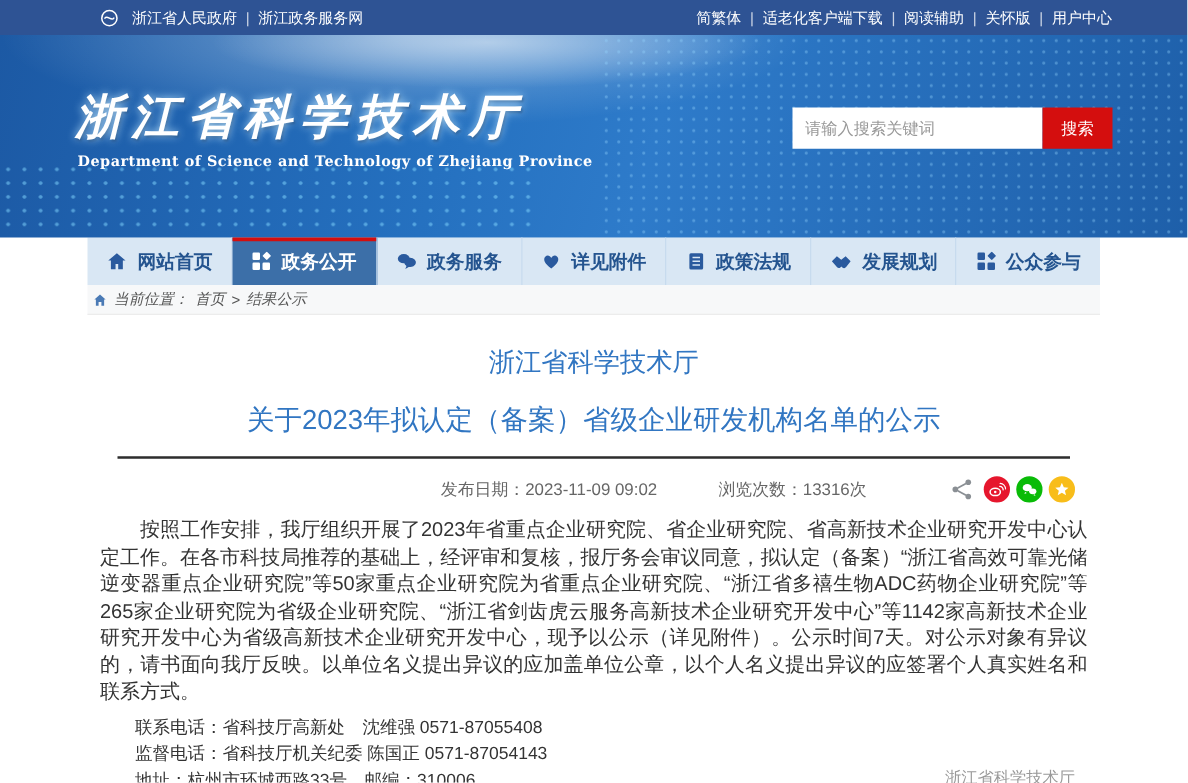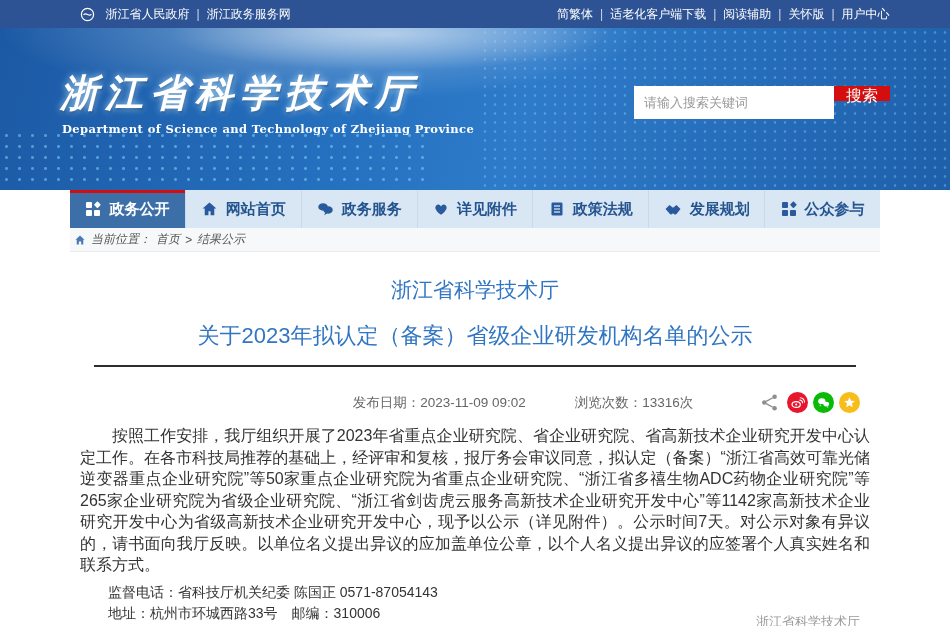--- a/index.html
+++ b/index.html
@@ -33,22 +33,22 @@
   .site-name { position:absolute; left:0; top:40px; color:#fff; font-size:38px;
     font-family:"DejaVu Serif","Liberation Serif",serif; font-style:italic; font-weight:bold;
     letter-spacing:7px; white-space:nowrap;
     text-shadow:0 0 7px rgba(190,230,255,.95), 1px 2px 2px rgba(0,40,90,.55); }
   .site-name-en { position:absolute; left:2px; top:94px; color:#fff; font-size:11.5px;
     font-family:"DejaVu Serif","Liberation Serif",serif; font-weight:bold; letter-spacing:.4px; }
   .search { position:absolute; right:0; top:58px; display:flex;margin-left:44px; }
   .search input { width:200px; height:33px; border:none; outline:none; padding:0 10px;
     font-size:13px; color:#333; background:#fff; }
   .search input::placeholder { color:#999; }
-  .search button { width:56px; height:15px; border:none; background:#d40e0e; color:#fff;
-    font-size:16px; cursor:pointer; font-family:inherit; }
+  .search button { width:56px; height:33px; border:none; background:#d40e0e; color:#fff;
+    font-size:13px; cursor:pointer; font-family:inherit; }
 
   
   .nav { height:38px; background:#fff; }
   .nav-inner { width:810px; margin:0 auto; height:38px; display:flex; background:#d9e7f4; }
   .nav-item { flex:1; position:relative; display:flex; align-items:center; justify-content:center;
     gap:8px; font-size:15px; font-weight:bold; color:#24548f; cursor:pointer;
     border-right:1px solid #c7dbee; }
   .nav-item:last-child { border-right:none; }
   .nav-item .nav-icon { display:inline-flex; color:#2a5a9e; }
   .nav-item.active { background:#3c6fa8; color:#fff; }
@@ -62,21 +62,21 @@
     border-bottom:1px solid #ececec; display:flex; align-items:center; gap:5px;
     font-size:12px; color:#555; padding-left:4px; }
   .crumb a { color:#555; }
   .crumb-home-icon { display:inline-flex; margin-top:1px; }
 
   
   .content { position:relative; width:790px; margin:0 auto; padding-top:18px; color:#333; }
   .a-title1 { text-align:center; font-size:21px; font-weight:normal; color:#3176c2; margin-top:6px; }
   .a-title2 { text-align:center; font-size:22px; font-weight:normal; color:#3176c2; margin-top:17px; }
   .divider { height:2px; background:#2d2d2d; margin:14px 14px 0 14px; }
-  .meta { position:relative; margin-top:24px; height:24px; font-size:13.5px; color:#666; }
+  .meta { position:relative; margin-top:13px; height:24px; font-size:13.5px; color:#666; }
   .meta-texts { display:flex; justify-content:center; gap:49px; transform:translateX(48px);
     line-height:24px; }
   .share { position:absolute; right:10px; top:1px; display:flex; align-items:center; gap:5px; }
   .share-circle { width:21px; height:21px; border-radius:50%; display:inline-flex;
     align-items:center; justify-content:center; cursor:pointer; }
   .sc-weibo { background:#e6162d; }
   .sc-wechat { background:#09bb07; }
   .sc-star { background:#f8bd1a; color:#fff; font-size:12px; }
   .share-alt { display:inline-flex; margin-right:3px; cursor:pointer; }
   .a-body { margin-top:10px; font-size:16px; line-height:21.5px; text-align:justify;
@@ -127,38 +127,38 @@
     <div class="site-name-en">Department of Science and Technology of Zhejiang Province</div>
     <div class="search">
       <input type="text" placeholder="请输入搜索关键词" style="">
       <button>搜索</button>
     </div>
   </div>
 </div>
 
 <div class="nav">
   <div class="nav-inner">
+    <div class="nav-item">
+      <span class="nav-icon">
+        <svg width="17" height="17" viewBox="0 0 16 16">
+            <path d="M8 1.5 14.5 7h-2v6.5H9V9.6H7v3.9H3.5V7h-2z" fill="currentColor"></path>
+          </svg>
+      </span>
+      <span>网站首页</span>
+    </div>
     <div class="nav-item active">
       <span class="nav-icon">
         <svg width="16" height="16" viewBox="0 0 16 16" fill="currentColor">
             <rect x="1" y="1" width="6" height="6" rx="1"></rect>
             <rect x="1" y="9" width="6" height="6" rx="1"></rect>
             <rect x="9" y="9" width="6" height="6" rx="1"></rect>
             <rect x="9.9" y="1.2" width="5" height="5" rx="0.8" transform="rotate(45 12.4 3.7)"></rect>
           </svg>
       </span>
       <span>政务公开</span>
-    </div>
-    <div class="nav-item">
-      <span class="nav-icon">
-        <svg width="17" height="17" viewBox="0 0 16 16">
-            <path d="M8 1.5 14.5 7h-2v6.5H9V9.6H7v3.9H3.5V7h-2z" fill="currentColor"></path>
-          </svg>
-      </span>
-      <span>网站首页</span>
     </div>
     <div class="nav-item">
       <span class="nav-icon">
         <svg width="17" height="17" viewBox="0 0 16 16" fill="currentColor">
             <ellipse cx="5.7" cy="5.6" rx="4.5" ry="3.5"></ellipse>
             <path d="M10.6 4.9a4.4 3.5 0 11-1.2 6.9L6.8 13.4l.9-2.3a4.4 3.5 0 012.9-6.2z"></path>
           </svg>
       </span>
       <span>政务服务</span>
     </div>
@@ -263,20 +263,21 @@
         <svg width="13" height="13" viewBox="0 0 16 16">
             <polygon points="8,1.5 9.9,5.9 14.5,6.3 11,9.3 12.1,13.9 8,11.4 3.9,13.9 5,9.3 1.5,6.3 6.1,5.9" fill="#fff"></polygon>
           </svg>
       </span>
     </div>
   </div>
 
   <p class="a-body">按照工作安排，我厅组织开展了2023年省重点企业研究院、省企业研究院、省高新技术企业研究开发中心认定工作。在各市科技局推荐的基础上，经评审和复核，报厅务会审议同意，拟认定（备案）“浙江省高效可靠光储逆变器重点企业研究院”等50家重点企业研究院为省重点企业研究院、“浙江省多禧生物ADC药物企业研究院”等265家企业研究院为省级企业研究院、“浙江省剑齿虎云服务高新技术企业研究开发中心”等1142家高新技术企业研究开发中心为省级高新技术企业研究开发中心，现予以公示（详见附件）。公示时间7天。对公示对象有异议的，请书面向我厅反映。以单位名义提出异议的应加盖单位公章，以个人名义提出异议的应签署个人真实姓名和联系方式。</p>
 
   <div class="contacts">
+    <div>联系电话：省科技厅高新处　沈维强 0571-87055408</div>
     <div>监督电话：省科技厅机关纪委 陈国正 0571-87054143</div>
     <div>地址：杭州市环城西路33号　邮编：310006</div>
   </div>
 
   <div class="attachments">
     <div class="attach-row">
       <span class="pdf-icon">
         <svg width="12" height="13" viewBox="0 0 12 13">
             <path d="M1 .5h6.5L11 4v8.5H1z" fill="#fff" stroke="#d9453a" stroke-width="1"></path>
             <path d="M7.5 .5 11 4H7.5z" fill="#d9453a"></path>

